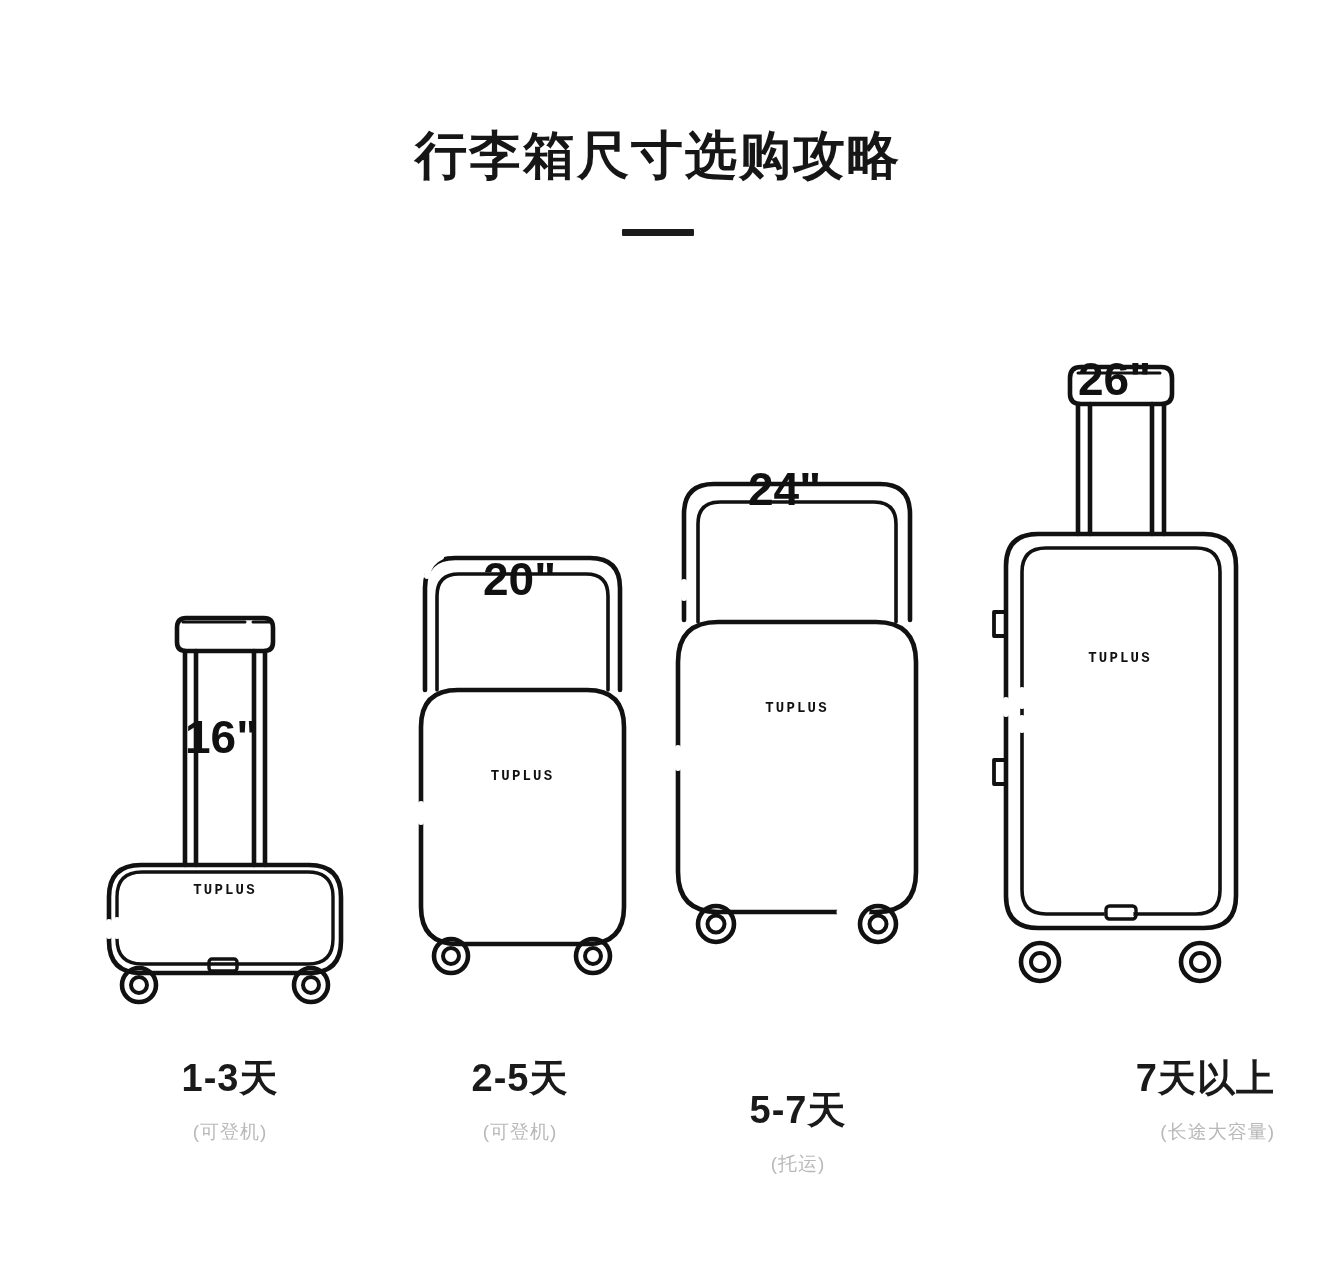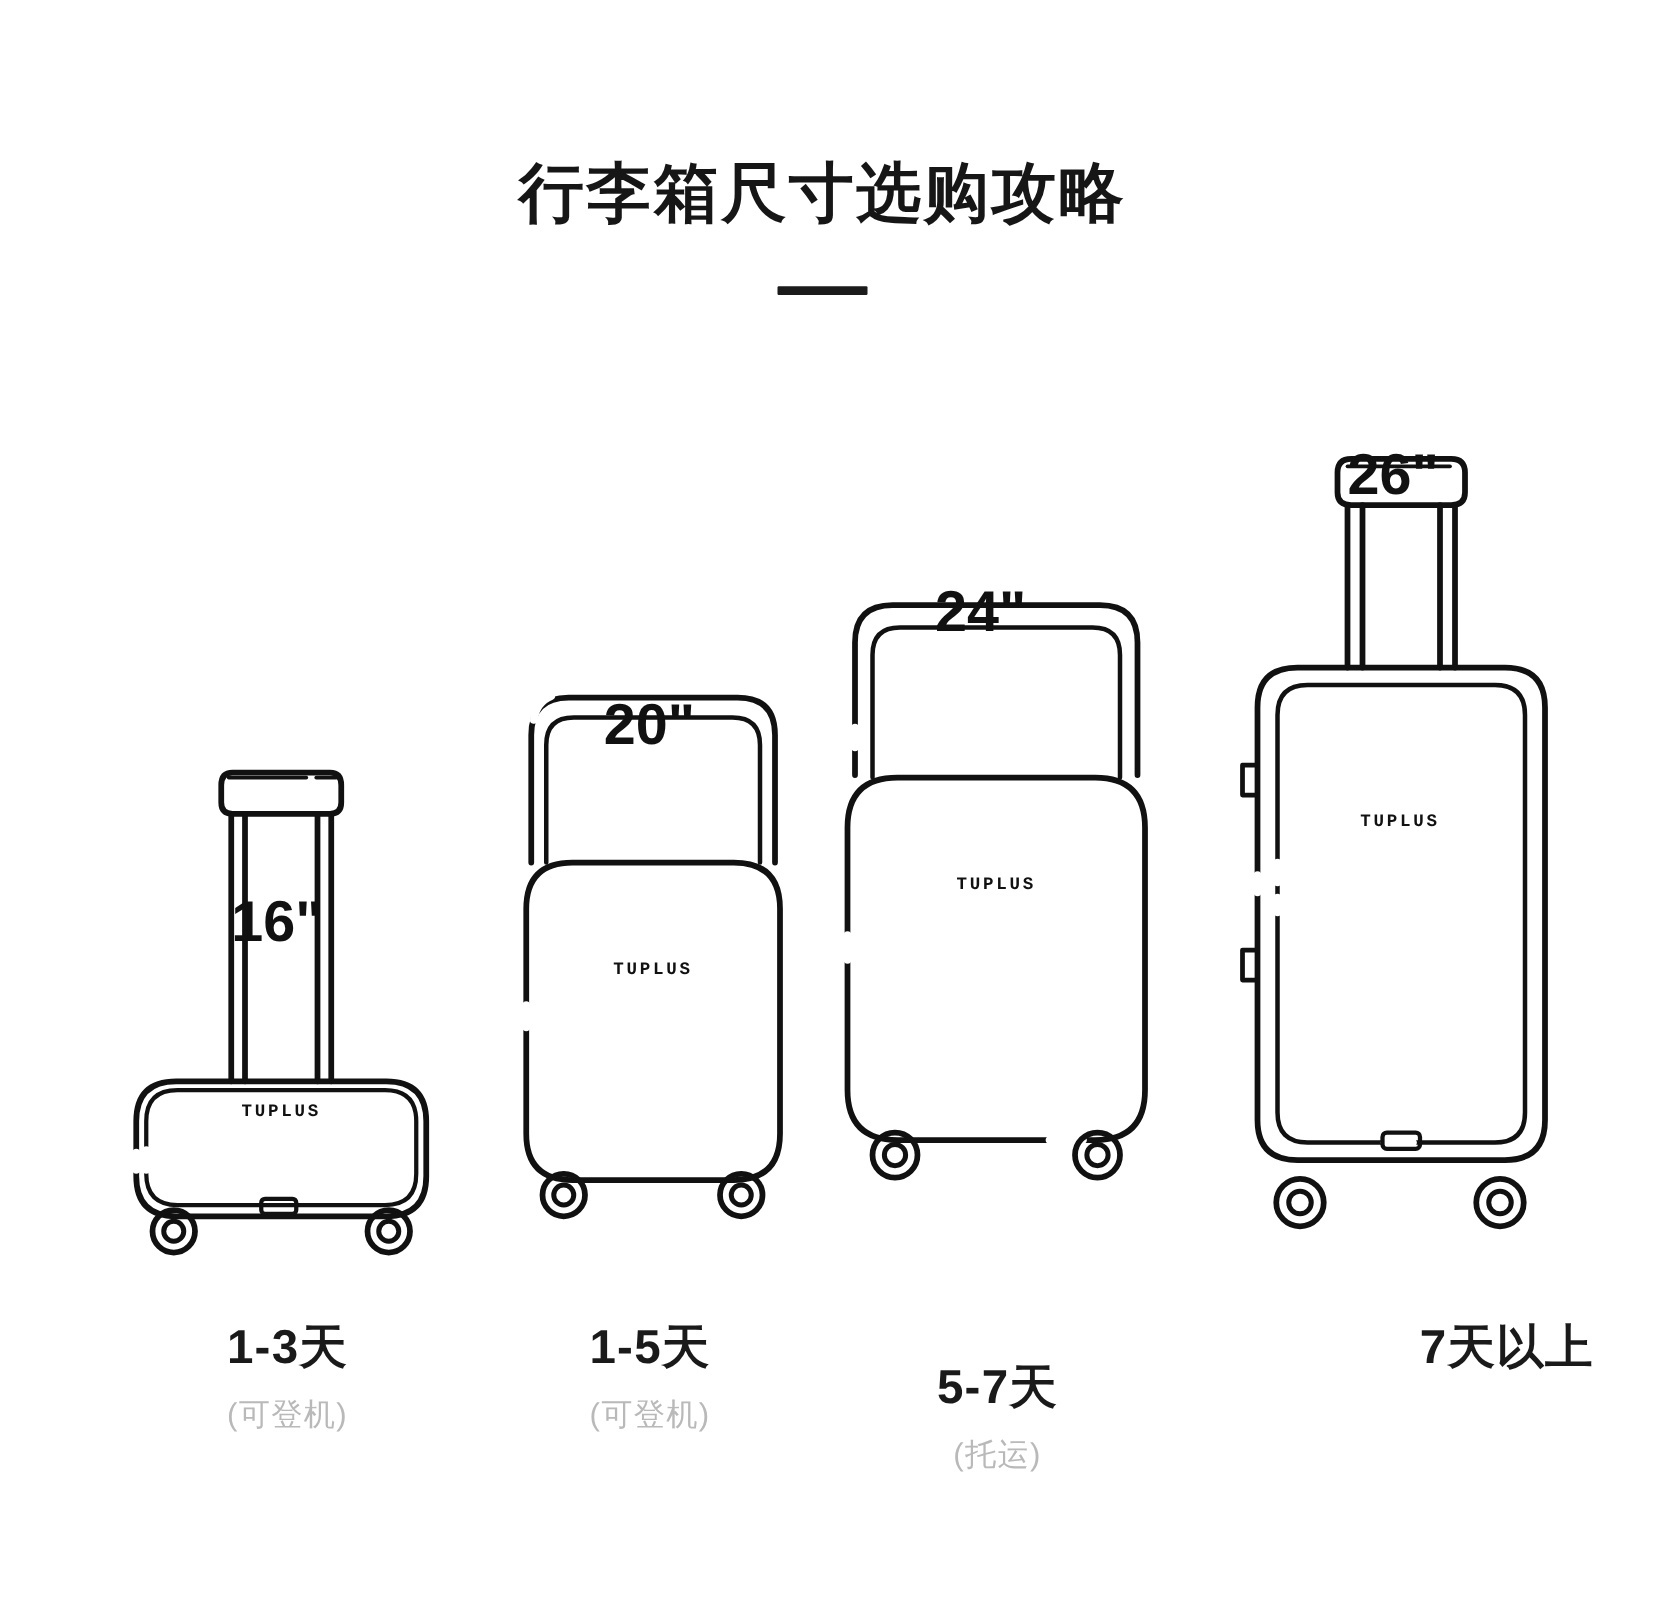--- a/index.html
+++ b/index.html
@@ -97,21 +97,21 @@
   .caption-days {
     font-size: 38px;
     font-weight: 700;
     color: #1a1a1a;
     line-height: 46px;
     letter-spacing: 1px;
     white-space: nowrap;
   }
   .caption-note {
     margin-top: 16px;
-    font-size: 25px;
+    font-size: 19px;
     font-weight: 400;
     color: #b9b9b9;
     line-height: 30px;
     letter-spacing: 1px;
     white-space: nowrap;
   }
 </style>
 </head>
 <body>
 
@@ -261,28 +261,29 @@
   </div>
 
   <div class="captions">
 
     <div class="caption-col" style="left:80px;">
       <div class="caption-days">1-3天</div>
       <div class="caption-note">(可登机)</div>
     </div>
 
     <div class="caption-col" style="left:370px;">
-      <div class="caption-days">1-5天</div>
+      <div class="caption-days">2-5天</div>
       <div class="caption-note">(可登机)</div>
     </div>
 
     <div class="caption-col" style="left:648px;margin-top:32px;">
       <div class="caption-days">5-7天</div>
       <div class="caption-note">(托运)</div>
     </div>
 
     <div class="caption-col" style="left:975px;text-align:right;">
       <div class="caption-days">7天以上</div>
+      <div class="caption-note">(长途大容量)</div>
     </div>
 
   </div>
 
 </div>
 
 </body></html>

